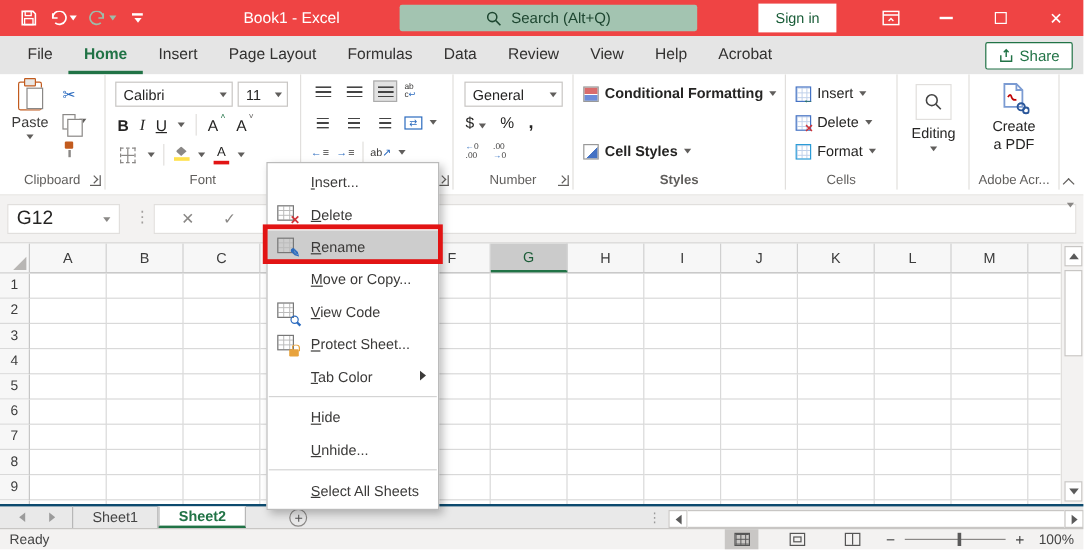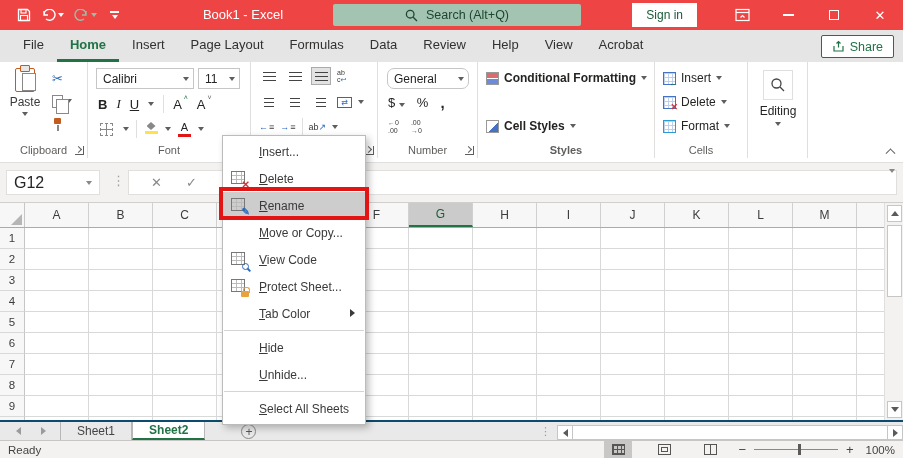--- a/index.html
+++ b/index.html
@@ -82,21 +82,21 @@
   .hbars.narrow { width:10px; }
   .wrapic { font-size:7px; line-height:7px; color:#3b3a39; text-align:left; }
   .wrapic .blue { color:#2B6BBF; }
   .mergeic { width:15px; height:11px; border:1px solid #2B6BBF; display:flex; align-items:center; justify-content:center; font-size:8px; color:#2B6BBF; }
   .orientic { font-size:9px; color:#3b3a39; }
   .orientic .blue { color:#2B6BBF; }
   .indentic { font-size:9px; color:#3b3a39; display:flex; align-items:center; gap:1px; }
   .indentic .arr { color:#2B6BBF; font-size:9px; }
 
   .g-number { left:378px; width:100px; }
-  .numfmt { position:absolute; left:9px; top:6px; width:82px;border-radius:7px; }
+  .numfmt { position:absolute; left:9px; top:6px; width:82px; }
   .numrow2 { position:absolute; left:10px; top:32px; display:flex; align-items:center; gap:12px; font-size:13px; color:#252423; }
   .numrow2 .comma { font-weight:700; font-size:15px; }
   .numrow3 { position:absolute; left:10px; top:57px; display:flex; gap:12px; }
   .decic { font-size:7px; line-height:7.5px; color:#3b3a39; }
   .decic .blue { color:#2B6BBF; }
 
   .g-styles { left:478px; width:177px;font-weight:bold; }
   .stylebtn { position:absolute; left:8px; height:20px; display:flex; align-items:center; gap:5px; font-size:12px; color:#252423; cursor:pointer; white-space:nowrap; }
   .cfic { width:13px; height:13px; border:1px solid #999; background:linear-gradient(180deg,#D96C6C 0 45%,#fff 45% 55%,#6C8CD9 55%); }
   .fatic { width:13px; height:13px; border:1px solid #999; position:relative; background:repeating-linear-gradient(#ddd 0 1px, transparent 1px 4px); }
@@ -264,22 +264,22 @@
 </div>
 
 <div class="tabrow">
     <div class="rtab">File</div>
     <div class="rtab active">Home</div>
     <div class="rtab">Insert</div>
     <div class="rtab">Page Layout</div>
     <div class="rtab">Formulas</div>
     <div class="rtab">Data</div>
     <div class="rtab">Review</div>
+    <div class="rtab">View</div>
     <div class="rtab">Help</div>
-    <div class="rtab">View</div>
     <div class="rtab">Acrobat</div>
   </div>
 <button class="sharebtn">
   <svg width="13" height="13" viewBox="0 0 13 13">
       <path d="M2 6 v5 h9 v-5" fill="none" stroke="#217346" stroke-width="1.2"></path>
       <path d="M4.5 3.5 L6.5 1.5 L8.5 3.5 M6.5 1.8 V7.5" fill="none" stroke="#217346" stroke-width="1.2"></path>
     </svg>
   <span>Share</span>
 </button>
 
@@ -444,20 +444,34 @@
           <svg width="16" height="16" viewBox="0 0 16 16">
             <circle cx="6.5" cy="6.5" r="4.5" fill="none" stroke="#444" stroke-width="1.3"></circle>
             <line x1="10" y1="10" x2="14" y2="14" stroke="#444" stroke-width="1.3"></line>
           </svg>
         </span>
       <span>Editing</span>
       <span class="chev" style="border-top-color:#605E5C;"></span>
     </div>
   </div>
 
+  <div class="rgroup g-adobe">
+    <div class="adobebtn">
+      <svg width="26" height="28" viewBox="0 0 26 28" style="margin-bottom:2px;">
+        <path d="M5 2 h10 l5 5 v14 h-15 z" fill="none" stroke="#7B9BD2" stroke-width="1.5"></path>
+        <path d="M15 2 v5 h5" fill="none" stroke="#7B9BD2" stroke-width="1.5"></path>
+        <path d="M8 13 q2 -4 3 0 q1 3 4 2" fill="none" stroke="#C00000" stroke-width="1.5"></path>
+        <circle cx="19" cy="21" r="3" fill="none" stroke="#2B579A" stroke-width="1.6"></circle>
+        <circle cx="23" cy="24" r="2.4" fill="none" stroke="#2B579A" stroke-width="1.6"></circle>
+      </svg>
+      <span>Create</span>
+      <span>a PDF</span>
+    </div>
+    <span class="glabel">Adobe Acr...</span>
+  </div>
 
   <span class="collapse-chev">
       <span></span>
     </span>
 </div>
 
 <div class="formularow">
   <div class="namebox">
     <span>G12</span>
     <span class="chev" style="border-top-color:#8A8886;"></span>

